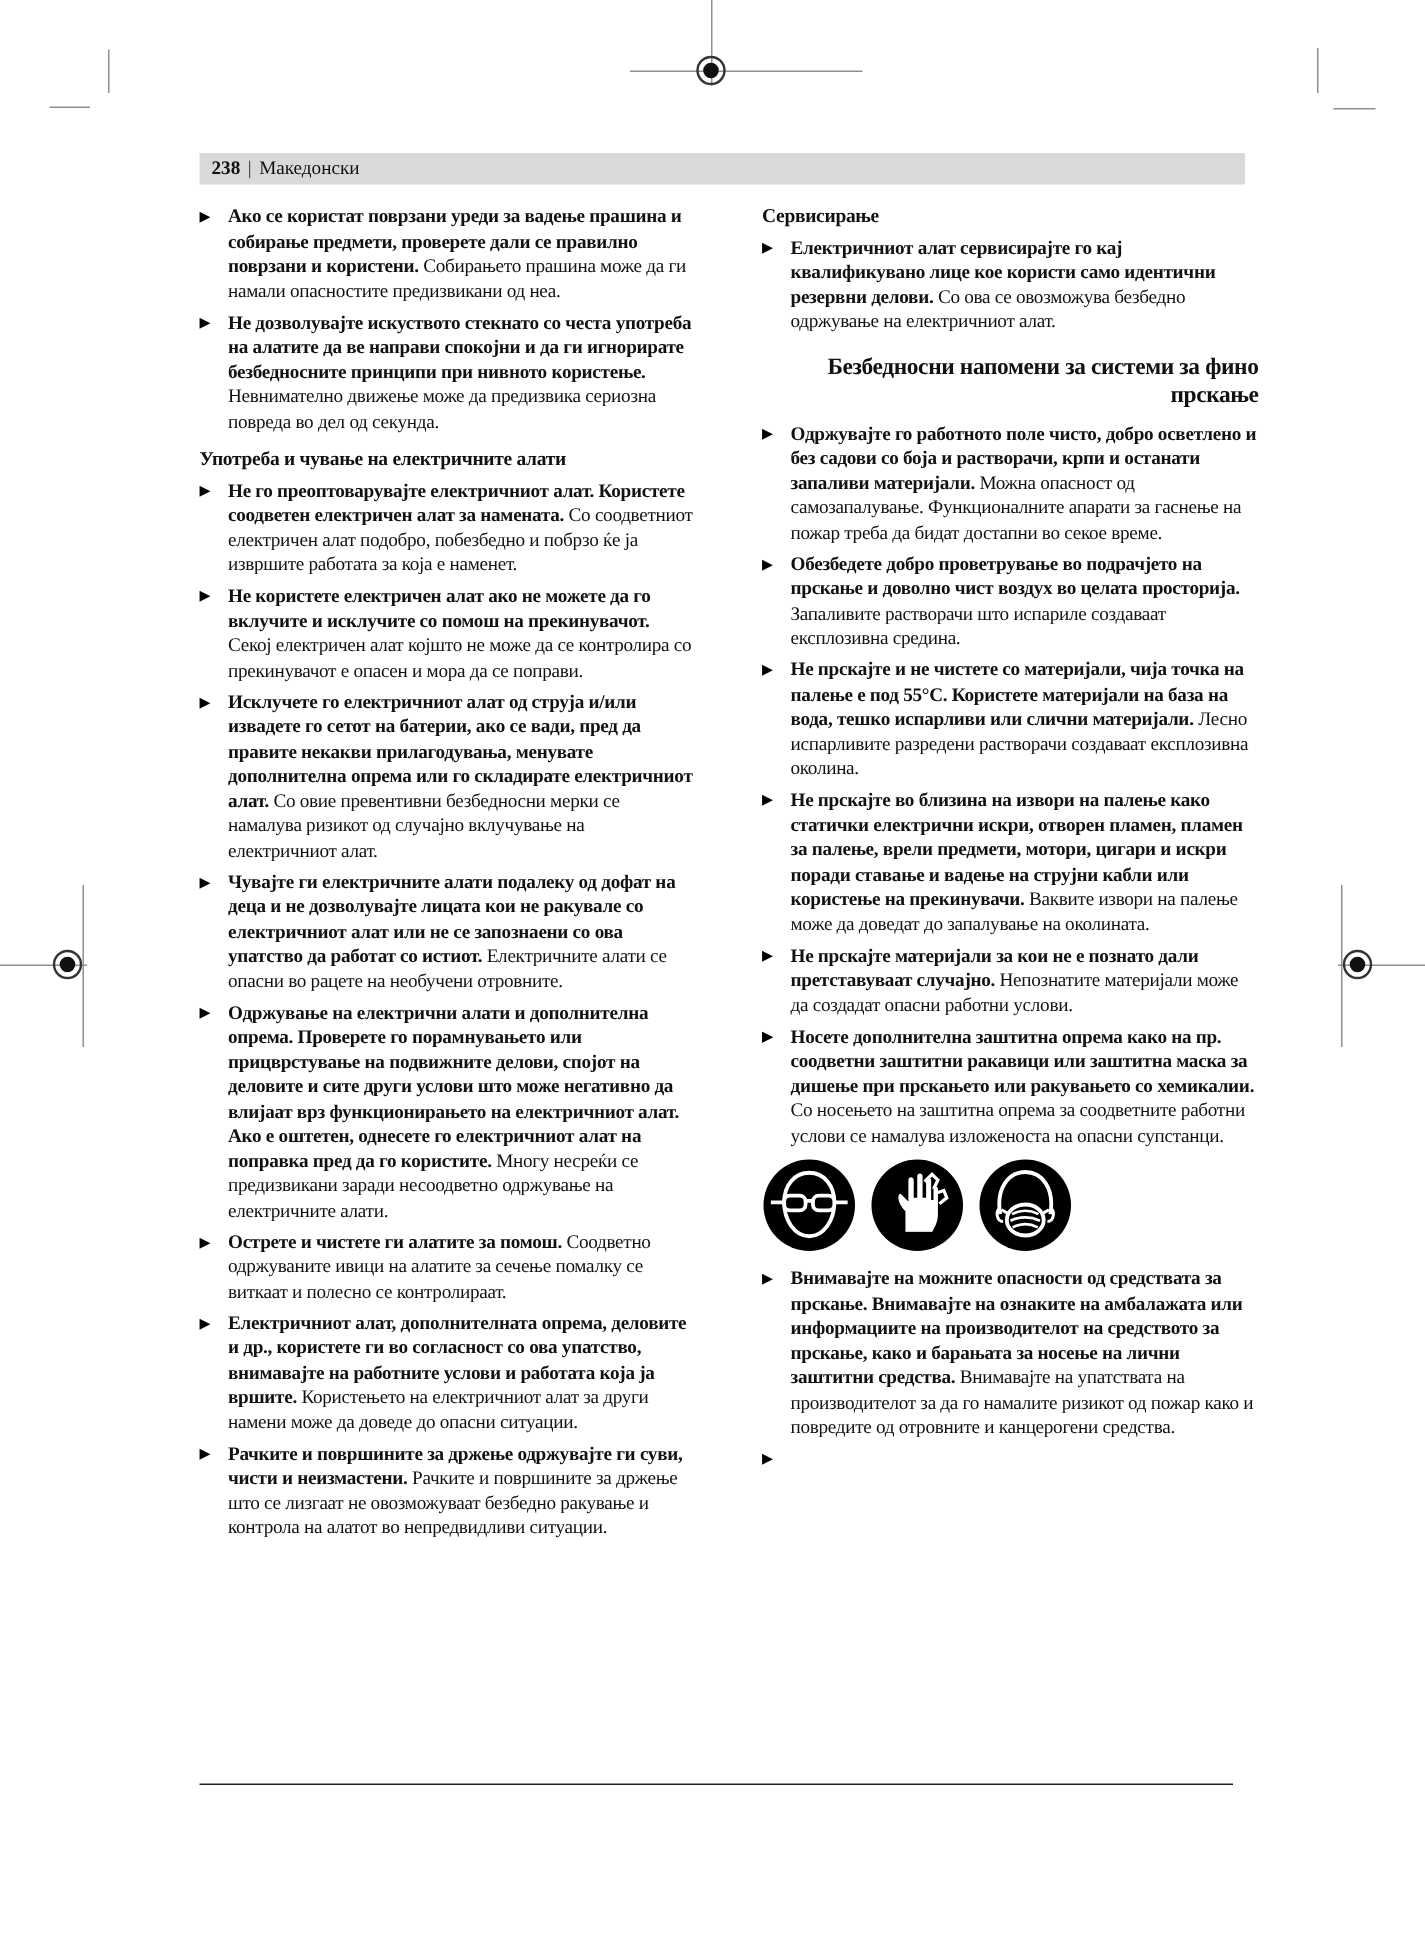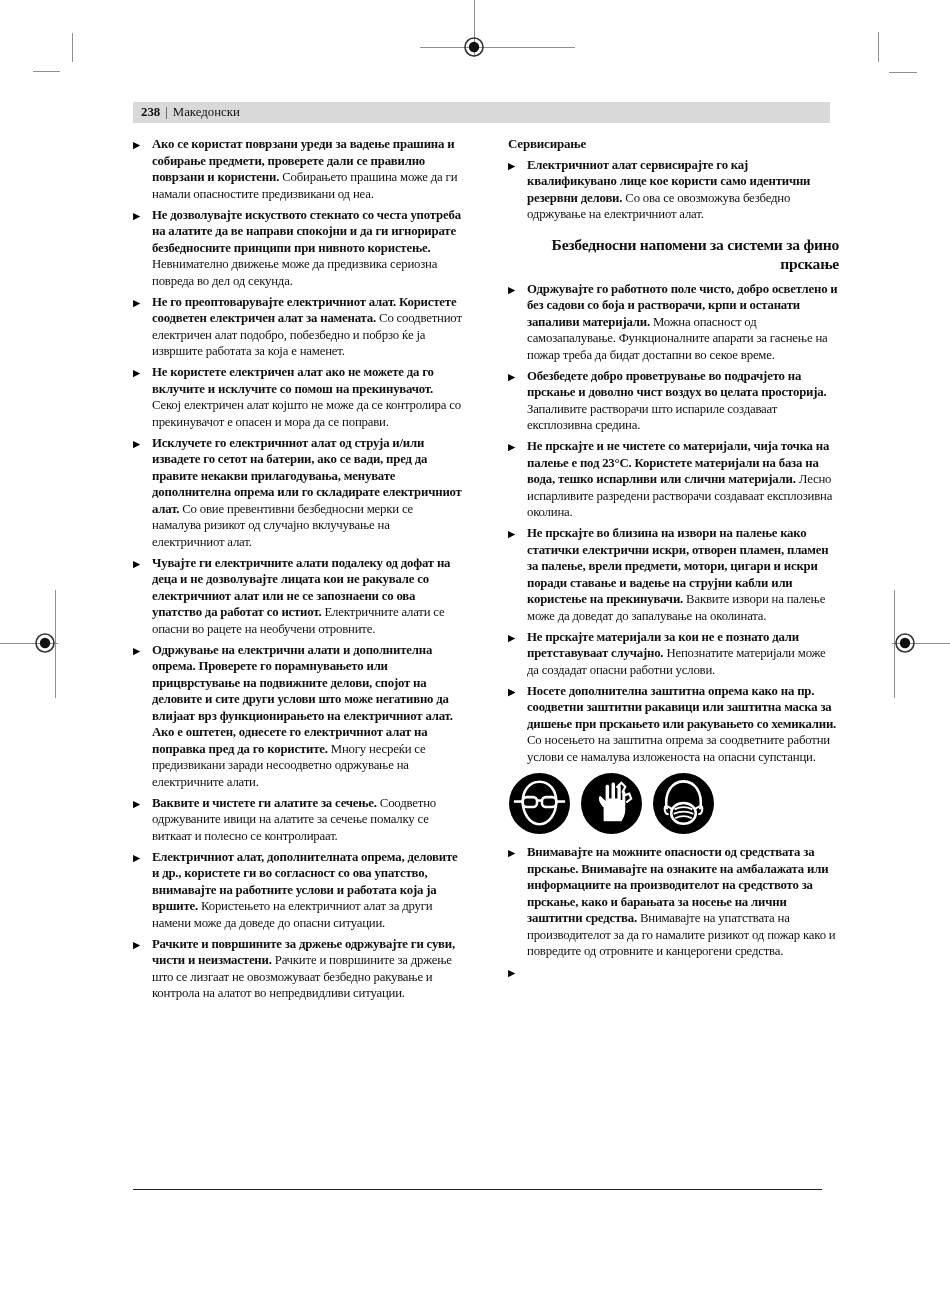--- a/index.html
+++ b/index.html
@@ -76,37 +76,38 @@
 
   <div class="header-bar">
     <span class="pgnum">238</span>
     <span class="sep">|</span>
     <span>Македонски</span>
   </div>
 
   <div class="col col-left">
     <p class="bullet"><span class="tri">▶</span><span class="b">Ако се користат поврзани уреди за вадење прашина и собирање предмети, проверете дали се правилно поврзани и користени.</span> <span>Собирањето прашина може да ги намали опасностите предизвикани од неа.</span></p>
     <p class="bullet"><span class="tri">▶</span><span class="b">Не дозволувајте искуството стекнато со честа употреба на алатите да ве направи спокојни и да ги игнорирате безбедносните принципи при нивното користење.</span> <span>Невнимателно движење може да предизвика сериозна повреда во дел од секунда.</span></p>
+    <h3 class="subhead">Употреба и чување на електричните алати</h3>
     <p class="bullet"><span class="tri">▶</span><span class="b">Не го преоптоварувајте електричниот алат. Користете соодветен електричен алат за намената.</span> <span>Со соодветниот електричен алат подобро, побезбедно и побрзо ќе ја извршите работата за која е наменет.</span></p>
     <p class="bullet"><span class="tri">▶</span><span class="b">Не користете електричен алат ако не можете да го вклучите и исклучите со помош на прекинувачот.</span> <span>Секој електричен алат којшто не може да се контролира со прекинувачот е опасен и мора да се поправи.</span></p>
     <p class="bullet"><span class="tri">▶</span><span class="b">Исклучете го електричниот алат од струја и/или извадете го сетот на батерии, ако се вади, пред да правите некакви прилагодувања, менувате дополнителна опрема или го складирате електричниот алат.</span> <span>Со овие превентивни безбедносни мерки се намалува ризикот од случајно вклучување на електричниот алат.</span></p>
     <p class="bullet"><span class="tri">▶</span><span class="b">Чувајте ги електричните алати подалеку од дофат на деца и не дозволувајте лицата кои не ракувале со електричниот алат или не се запознаени со ова упатство да работат со истиот.</span> <span>Електричните алати се опасни во рацете на необучени отровните.</span></p>
     <p class="bullet"><span class="tri">▶</span><span class="b">Одржување на електрични алати и дополнителна опрема.  Проверете го порамнувањето или прицврстување на подвижните делови, спојот на деловите и сите други услови што може негативно да влијаат врз функционирањето на електричниот алат.  Ако е оштетен, однесете го електричниот алат на поправка пред да го користите.</span> <span>Многу несреќи се предизвикани заради несоодветно одржување на електричните алати.</span></p>
-    <p class="bullet"><span class="tri">▶</span><span class="b">Ваквите и чистете ги алатите за сечење.</span> <span>Соодветно одржуваните ивици на алатите за сечење помалку се виткаат и полесно се контролираат.</span></p>
+    <p class="bullet"><span class="tri">▶</span><span class="b">Острете и чистете ги алатите за помош.</span> <span>Соодветно одржуваните ивици на алатите за сечење помалку се виткаат и полесно се контролираат.</span></p>
     <p class="bullet"><span class="tri">▶</span><span class="b">Електричниот алат, дополнителната опрема, деловите и др., користете ги во согласност со ова упатство, внимавајте на работните услови и работата која ја вршите.</span> <span>Користењето на електричниот алат за други намени може да доведе до опасни ситуации.</span></p>
     <p class="bullet"><span class="tri">▶</span><span class="b">Рачките и површините за држење одржувајте ги суви, чисти и неизмастени.</span> <span>Рачките и површините за држење што се лизгаат не овозможуваат безбедно ракување и контрола на алатот во непредвидливи ситуации.</span></p>
   </div>
 
   <div class="col col-right">
     <h3 class="subhead" style="margin-top:0;">Сервисирање</h3>
     <p class="bullet"><span class="tri">▶</span><span class="b">Електричниот алат сервисирајте го кај квалификувано лице кое користи само идентични резервни делови.</span> <span>Со ова се овозможува безбедно одржување на електричниот алат.</span></p>
     <h2 class="bighead">Безбедносни напомени за системи за фино прскање</h2>
     <p class="bullet"><span class="tri">▶</span><span class="b">Одржувајте го работното поле чисто, добро осветлено и без садови со боја и растворачи, крпи и останати запаливи материјали.</span> <span>Можна опасност од самозапалување. Функционалните апарати за гаснење на пожар треба да бидат достапни во секое време.</span></p>
     <p class="bullet"><span class="tri">▶</span><span class="b">Обезбедете добро проветрување во подрачјето на прскање и доволно чист воздух во целата просторија.</span> <span>Запаливите растворачи што испариле создаваат експлозивна средина.</span></p>
-    <p class="bullet"><span class="tri">▶</span><span class="b">Не прскајте и не чистете со материјали, чија точка на палење е под 23°C. Користете материјали на база на вода, тешко испарливи или слични материјали.</span> <span>Лесно испарливите разредени растворачи создаваат експлозивна околина.</span></p>
+    <p class="bullet"><span class="tri">▶</span><span class="b">Не прскајте и не чистете со материјали, чија точка на палење е под 55°C. Користете материјали на база на вода, тешко испарливи или слични материјали.</span> <span>Лесно испарливите разредени растворачи создаваат експлозивна околина.</span></p>
     <p class="bullet"><span class="tri">▶</span><span class="b">Не прскајте во близина на извори на палење како статички електрични искри, отворен пламен, пламен за палење, врели предмети, мотори, цигари и искри поради ставање и вадење на струјни кабли или користење на прекинувачи.</span> <span>Ваквите извори на палење може да доведат до запалување на околината.</span></p>
     <p class="bullet"><span class="tri">▶</span><span class="b">Не прскајте материјали за кои не е познато дали претставуваат случајно.</span> <span>Непознатите материјали може да создадат опасни работни услови.</span></p>
     <p class="bullet"><span class="tri">▶</span> <span></span></p>
     <p class="bullet"><span class="tri">▶</span><span class="b">Носете дополнителна заштитна опрема како на пр. соодветни заштитни ракавици или заштитна маска за дишење при прскањето или ракувањето со хемикалии.</span> <span>Со носењето на заштитна опрема за соодветните работни услови се намалува изложеноста на опасни супстанци.</span></p>
 
     <div class="icons-row">
       <svg width="63" height="63" viewBox="0 0 64 64">
         <circle cx="32" cy="32" r="31" fill="#000"></circle>
         <path d="M32 10c-10 0-17 8.5-17 20 0 12 7 23 17 23s17-11 17-23c0-11.5-7-20-17-20z" fill="none" stroke="#fff" stroke-width="2.6"></path>
         <line x1="6" y1="30" x2="15" y2="30" stroke="#fff" stroke-width="2.6"></line>

